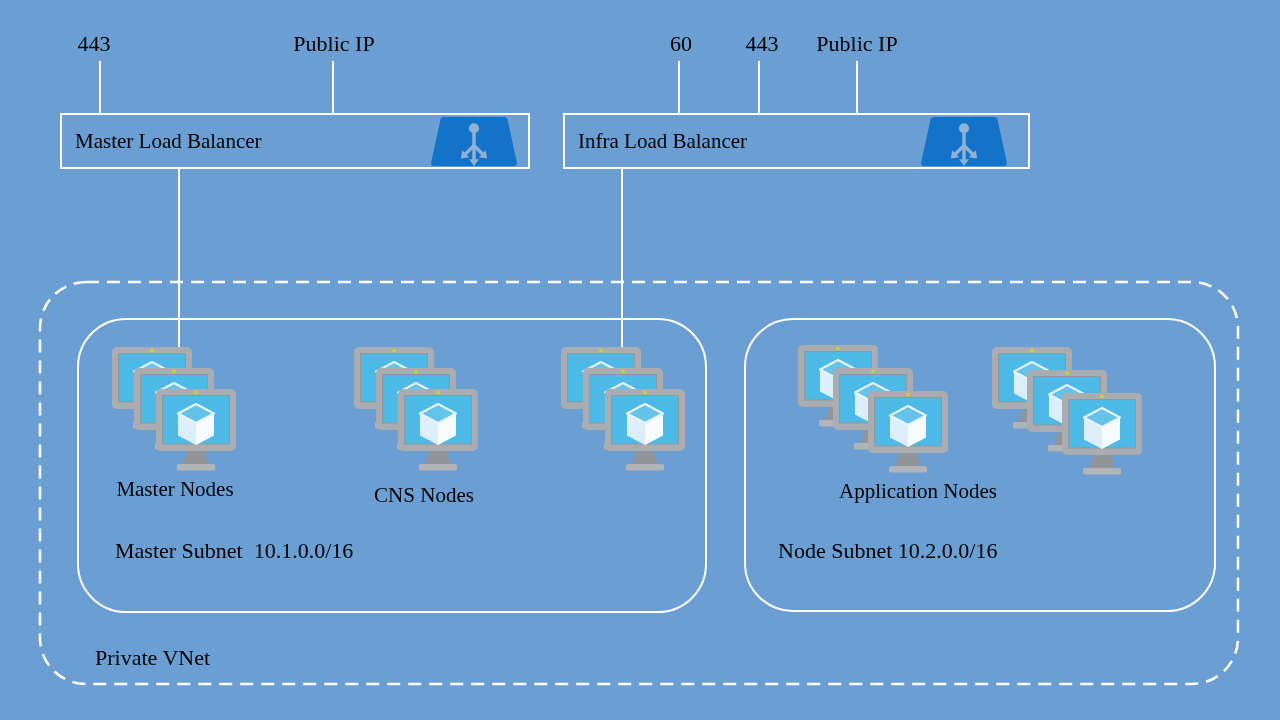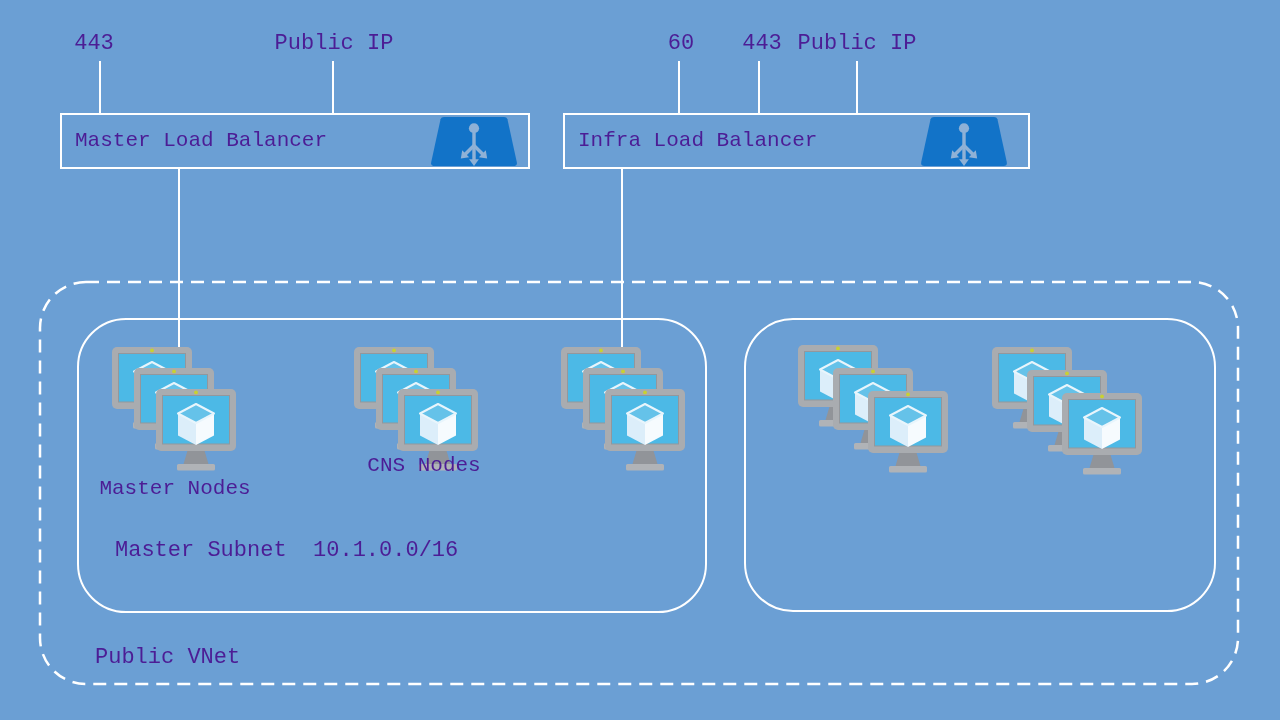--- a/index.html
+++ b/index.html
@@ -1,22 +1,22 @@
 <!DOCTYPE html>
 <html><head>
 <meta charset="utf-8">
 <style>
   html,body{margin:0;padding:0;background:#4f86c0;}
   .slide{
     position:relative;
     width:1280px;height:720px;
     background:#6b9fd4;
     overflow:hidden;
-    font-family:Liberation Mono, monospace;
-    color:#4c1d95;
+    font-family:Liberation Serif, serif;
+    color:#000000;
   }
   .overlay{position:absolute;left:0;top:0;width:1280px;height:720px;}
   .lb-box{
     position:absolute;
     top:113px;height:52px;
     border:2px solid #ffffff;
     background:transparent;
     box-sizing:content-box;
   }
   .lb-label{
@@ -146,18 +146,20 @@
     <use href="#vm" x="35" y="23"></use>
     <use href="#vm" x="70" y="46"></use>
   </svg>
   <svg class="cluster" style="left:992px;top:347px;" width="152" height="130">
     <use href="#vm" x="0" y="0"></use>
     <use href="#vm" x="35" y="23"></use>
     <use href="#vm" x="70" y="46"></use>
   </svg>
 
   <div class="node-label" style="left:45px;top:477px;">Master Nodes</div>
-  <div class="node-label" style="left:294px;top:454px;">CNS Nodes</div>
+  <div class="node-label" style="left:294px;top:483px;">CNS Nodes</div>
+  <div class="node-label" style="left:788px;top:479px;">Application Nodes</div>
 
   <div class="subnet-label" style="left:115px;">Master Subnet  10.1.0.0/16</div>
-  <div class="vnet-label">Public VNet</div>
+  <div class="subnet-label" style="left:778px;">Node Subnet 10.2.0.0/16</div>
+  <div class="vnet-label">Private VNet</div>
 
 </div>
 
 </body></html>

